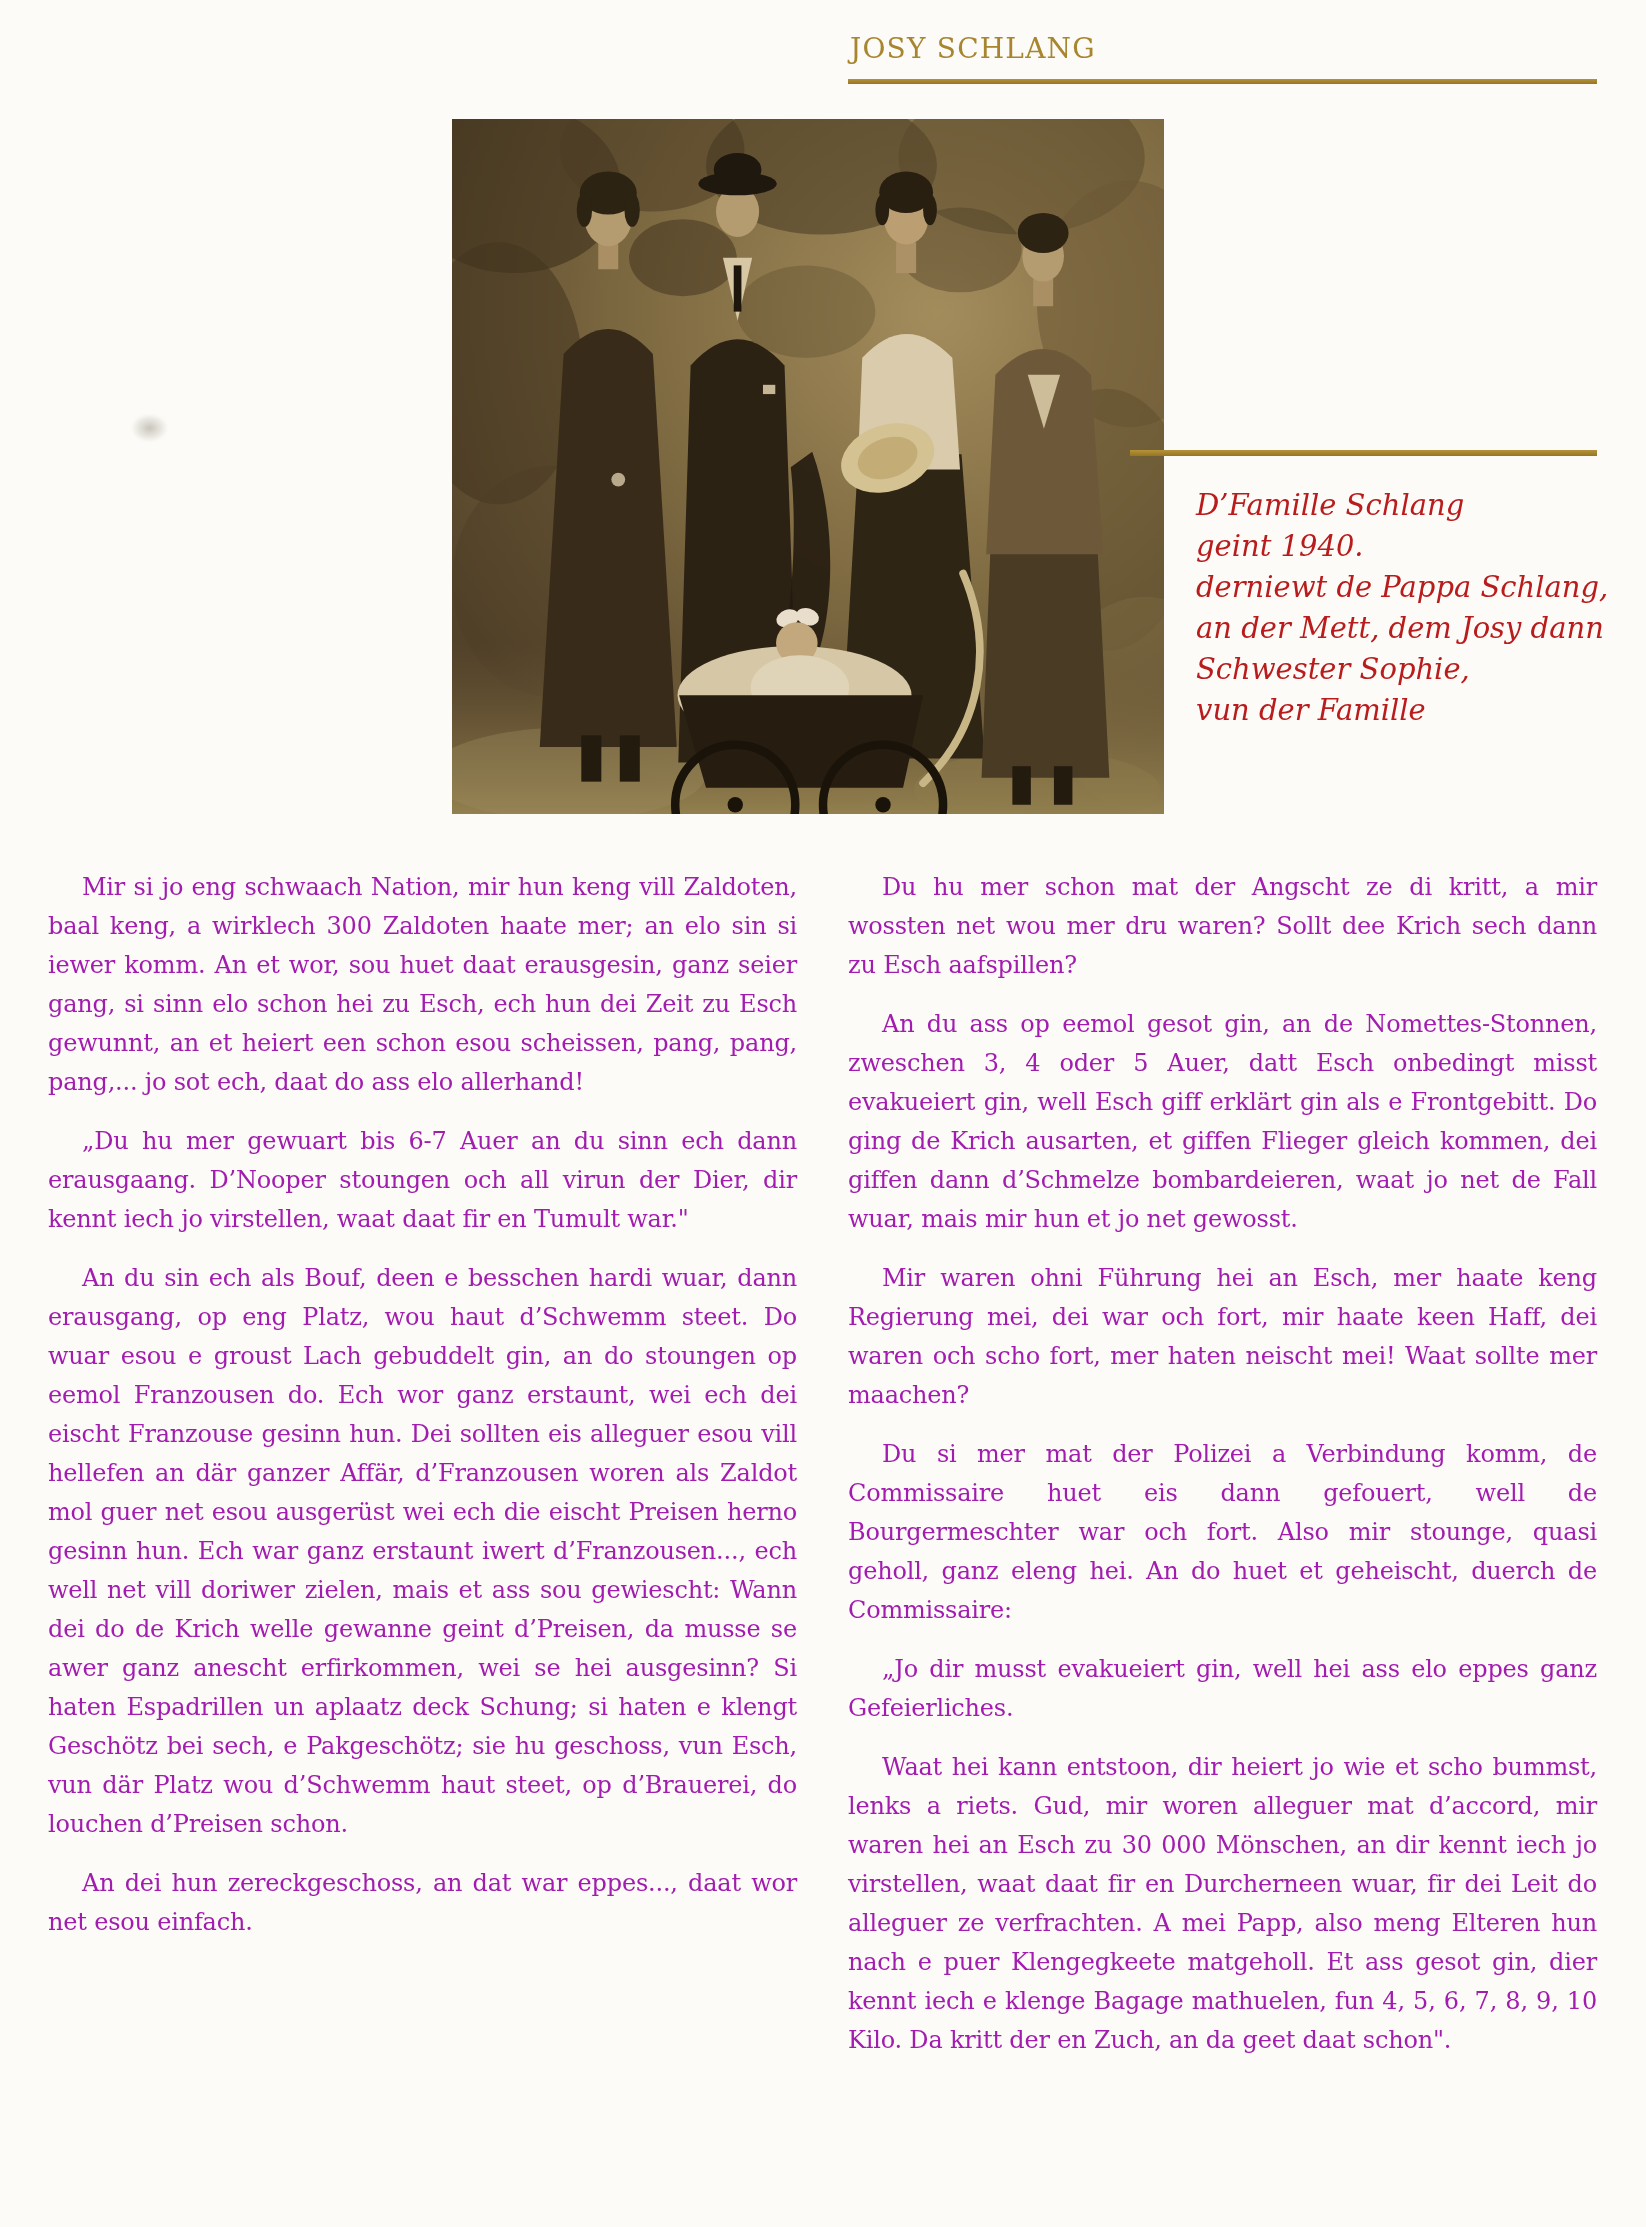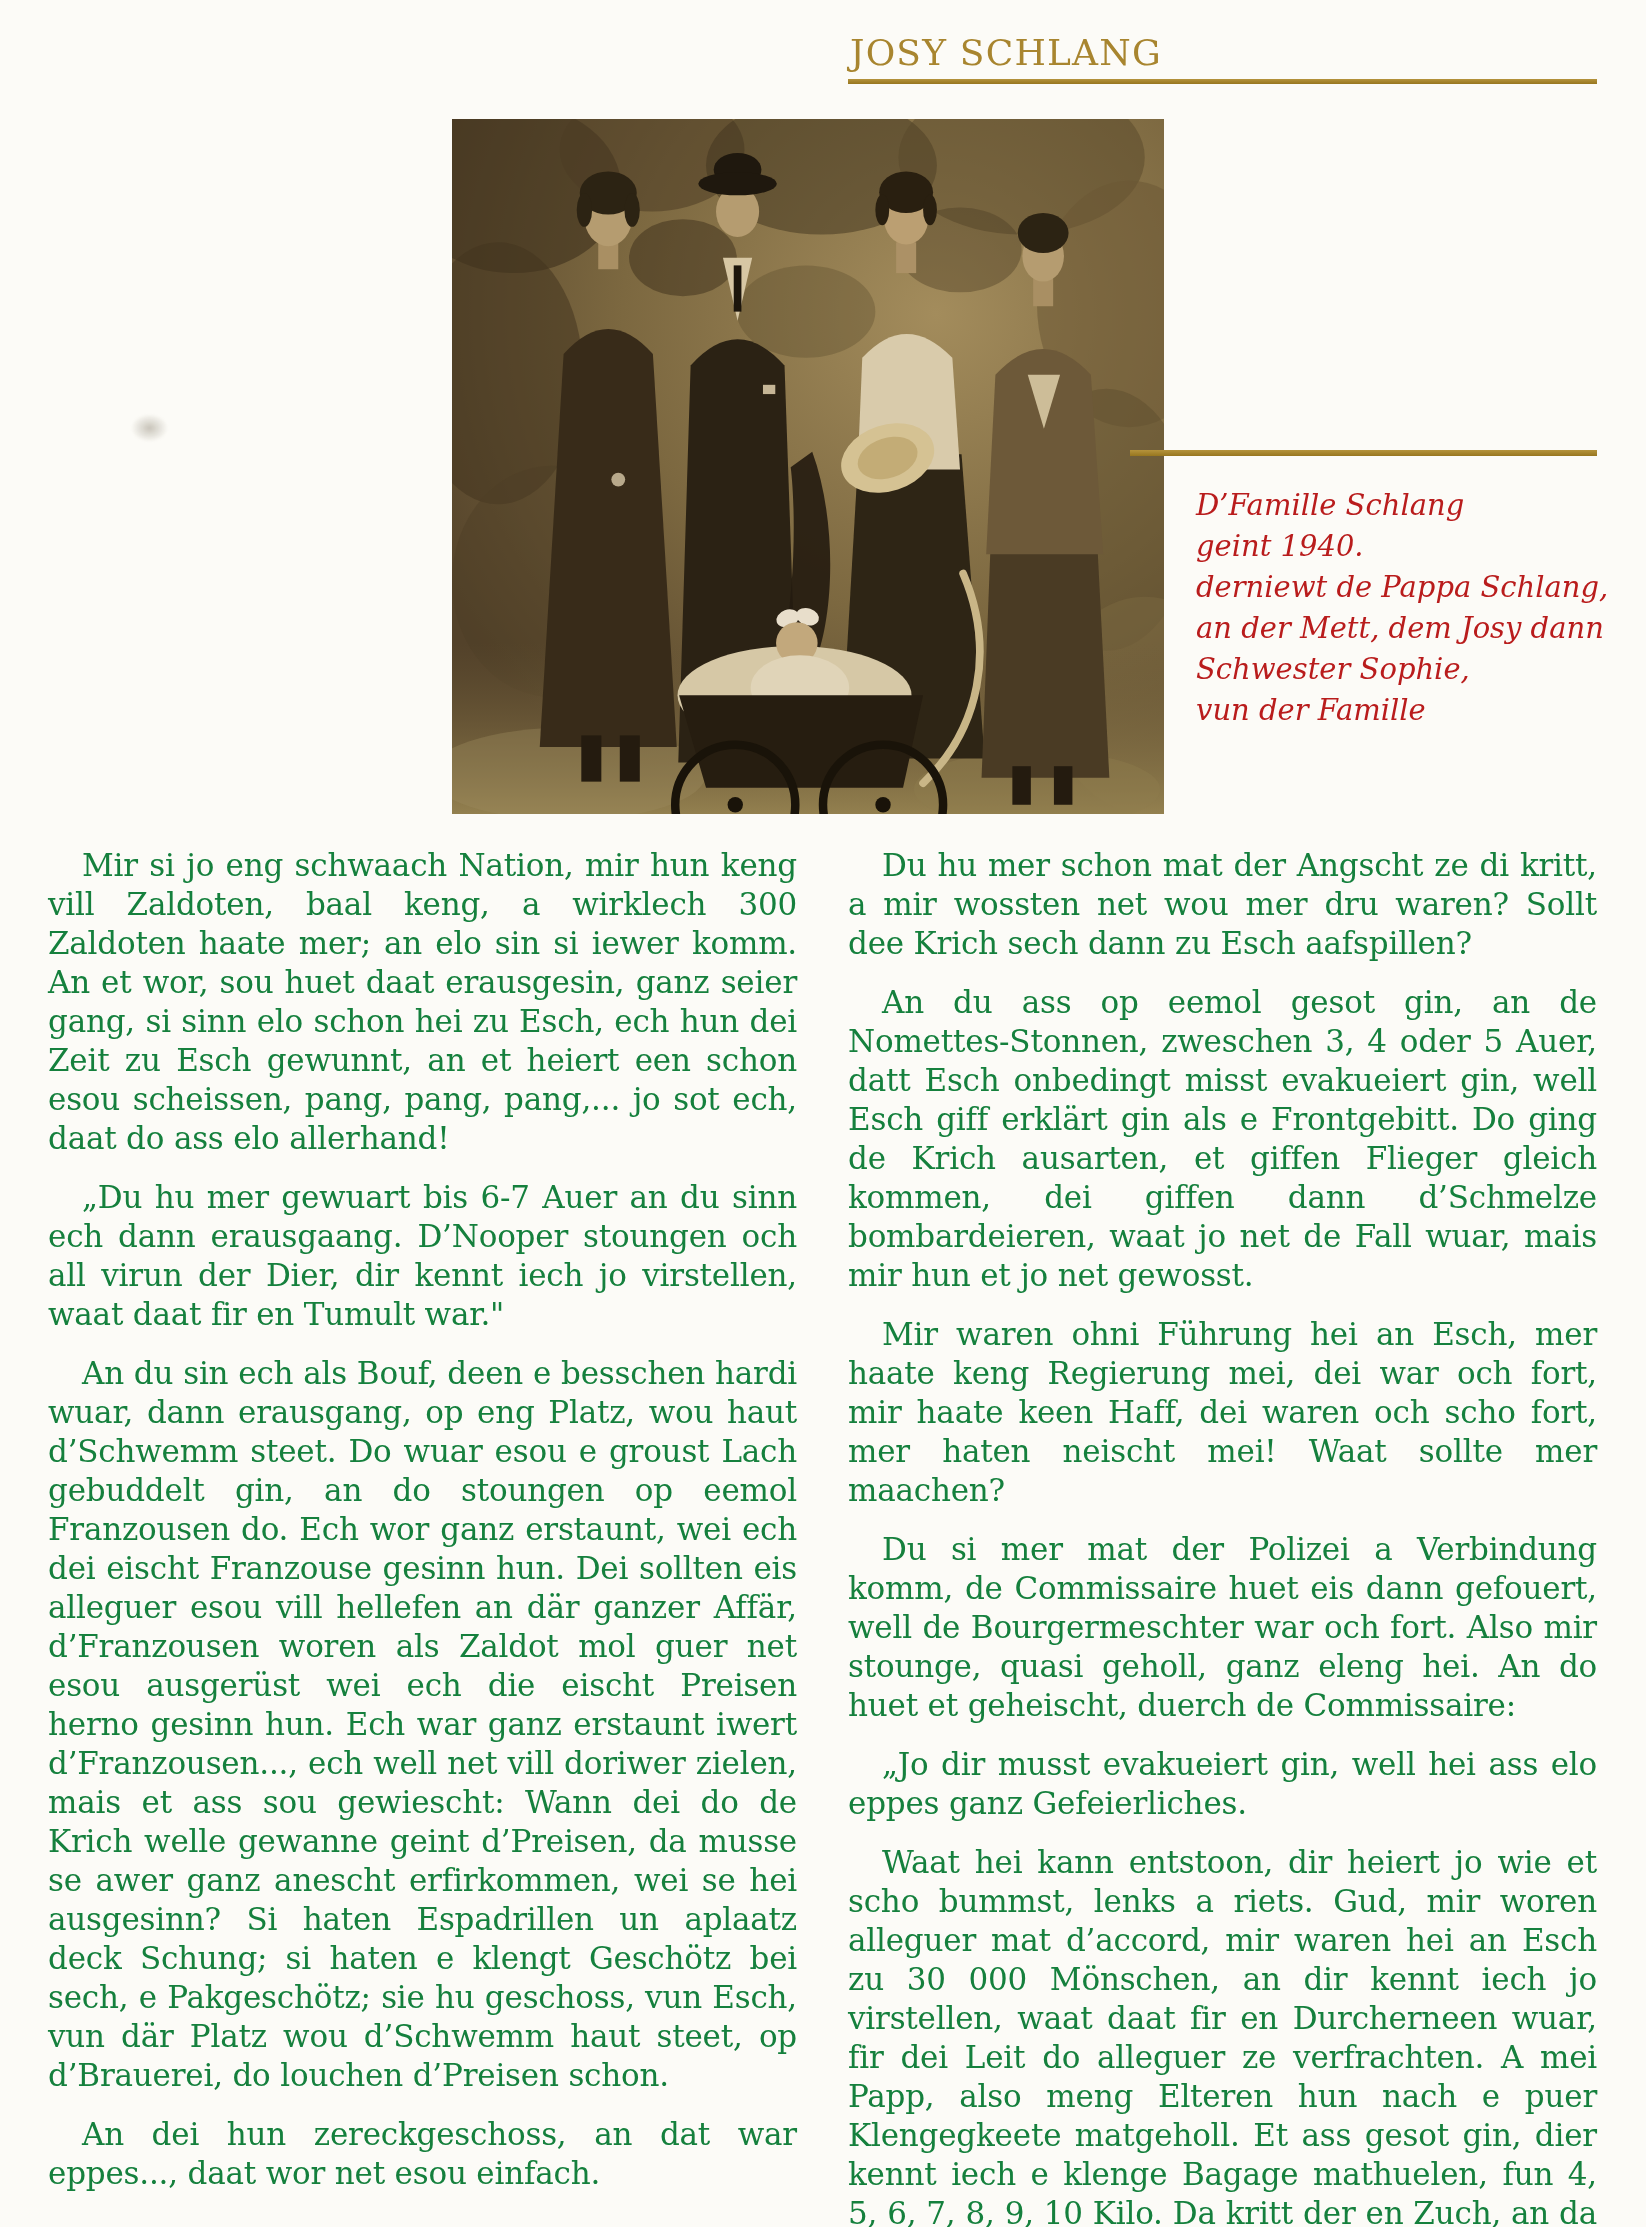--- a/index.html
+++ b/index.html
@@ -1,31 +1,31 @@
 <!DOCTYPE html>
 <html style="font-size:12.3px"><head>
 <meta charset="utf-8">
 <style>
   html,body{margin:0;padding:0;}
   body{width:1647px;height:2227px;background:#fcfbf7;overflow:hidden;}
   .page{position:absolute;inset:0;width:1647px;height:2227px;
         font-family:"DejaVu Serif",serif;background:#fcfbf7;}
-  .title{position:absolute;left:850px;top:32px;margin:0;font-size:36px;
+  .title{position:absolute;left:850px;top:32px;margin:0;font-size:28px;
          font-weight:normal;letter-spacing:1.2px;color:#a8852f;white-space:nowrap;}
   .title-rule{position:absolute;left:848px;top:79px;width:749px;height:5.4px;
               background:linear-gradient(#b5933c,#97761f);}
   .photo{position:absolute;left:452px;top:119px;width:712px;height:695px;
          margin:0;overflow:hidden;background:#6e5c3c;}
   .caption-rule{position:absolute;left:1130px;top:450px;width:467px;height:6.2px;
                 background:linear-gradient(#b5933c,#97761f);z-index:3;}
   .caption{position:absolute;left:1196px;top:485px;width:403px;
            font-style:italic;font-size:29px;line-height:41px;color:#b91c1c;}
   .caption-line{white-space:nowrap;}
-  .col{position:absolute;top:846px;width:749px;text-align:justify;
-       color:#15803d;font-size:31px;line-height:39px;letter-spacing:-0.2px;}
+  .col{position:absolute;top:868px;width:749px;text-align:justify;
+       color:#a21caf;font-size:24px;line-height:39px;letter-spacing:-0.2px;}
   .col-left{left:48px;}
   .col-right{left:848px;}
   .para{margin:0 0 20px 0;text-indent:34px;}
   .smudge{position:absolute;left:131px;top:414px;width:37px;height:28px;border-radius:50%;
           background:radial-gradient(closest-side,rgba(128,120,100,0.42),rgba(128,120,100,0));
           filter:blur(0.8px);}
 </style>
 </head>
 <body>
 

